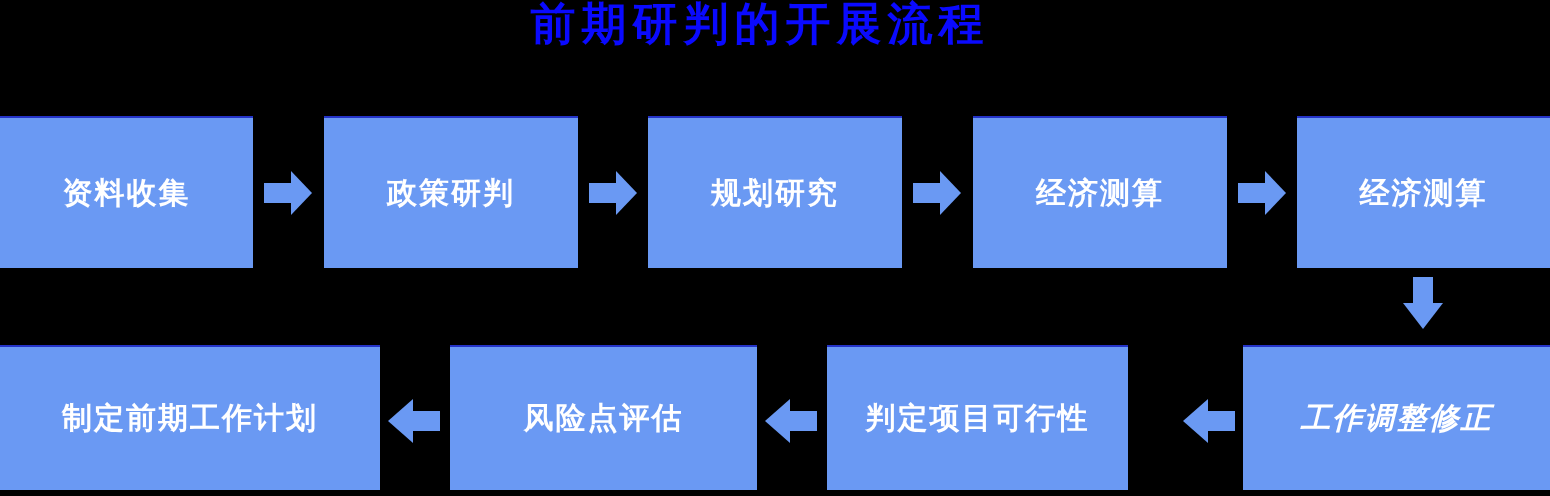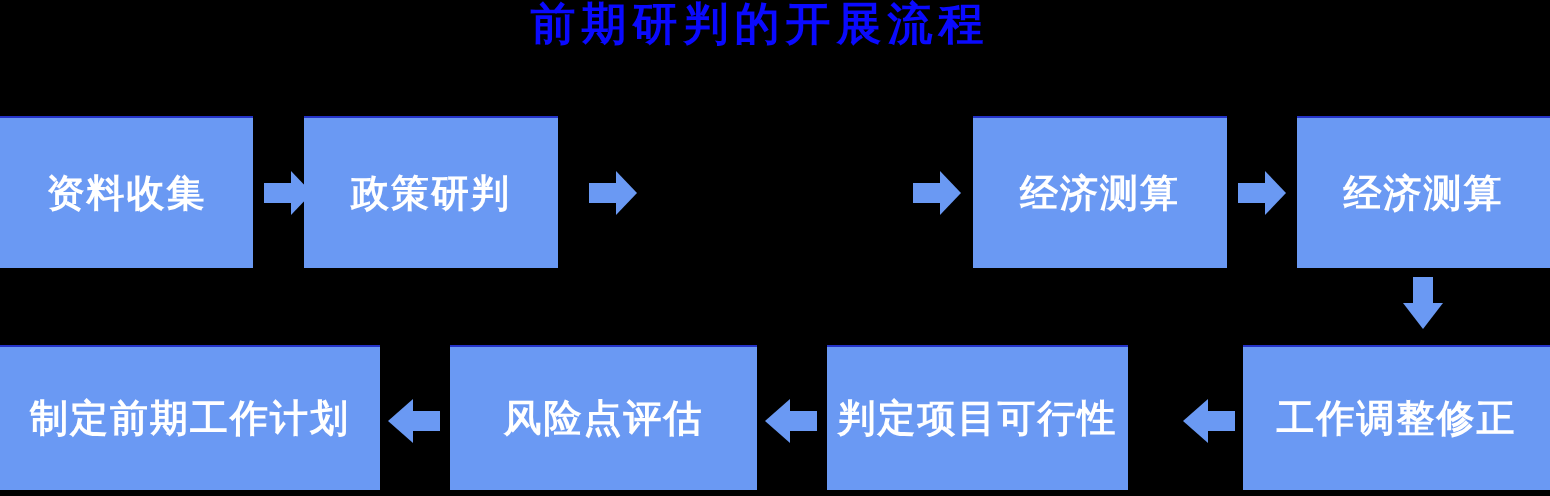--- a/index.html
+++ b/index.html
@@ -27,38 +27,38 @@
     font-weight: bold;
     letter-spacing: 6px;
   }
   .box {
     position: absolute;
     box-sizing: border-box;
     background: var(--box-fill, #6A99F3);
     border-top: 2px solid var(--box-top-border, #2433C8);
     color: var(--box-text, #FFFFFF);
     font-weight: bold;
-    font-size: 38px;
+    font-size: 30px;
     letter-spacing: 2px;
     display: flex;
     align-items: center;
     justify-content: center;
     white-space: nowrap;
   }
   .row1 { top: 116px; height: 152px; }
   .row2 { top: 345px; height: 145px; text-align: center; }
   .b1 { left: 0;      width: 253px; }
-  .b2 { left: 304px;  width: 254px; }
+  .b2 { left: 324px;  width: 254px; }
   .b3 { left: 648px;  width: 254px; }
   .b4 { left: 973px;  width: 254px; }
   .b5 { left: 1297px; width: 253px; }
   .c1 { left: 0;      width: 380px; }
   .c2 { left: 450px;  width: 307px; }
   .c3 { left: 827px;  width: 301px; font-family: Liberation Serif, serif; }
-  .c4 { left: 1243px; width: 307px; }
+  .c4 { left: 1243px; width: 307px; font-style: italic; }
 
   .arrow { position: absolute; }
   .arrow .shaft { position: absolute; background: var(--box-fill, #6A99F3); }
   .arrow .head  { position: absolute; width: 0; height: 0; }
 
   .arrow-right { width: 48px; height: 44px; top: 171px; }
   .arrow-right .shaft { left: 0; top: 12px; width: 27px; height: 20px; }
   .arrow-right .head {
     left: 27px; top: 0;
     border-top: 22px solid transparent;
@@ -101,20 +101,21 @@
   <div class="box row1 b1">资料收集</div>
   <div class="arrow arrow-right ar1">
     <div class="shaft"></div>
     <div class="head"></div>
   </div>
   <div class="box row1 b2">政策研判</div>
   <div class="arrow arrow-right ar2">
     <div class="shaft"></div>
     <div class="head"></div>
   </div>
+  <div class="box row1 b3">规划研究</div>
   <div class="arrow arrow-right ar3">
     <div class="shaft"></div>
     <div class="head"></div>
   </div>
   <div class="box row1 b4">经济测算</div>
   <div class="arrow arrow-right ar4">
     <div class="shaft"></div>
     <div class="head"></div>
   </div>
   <div class="box row1 b5">经济测算</div>

